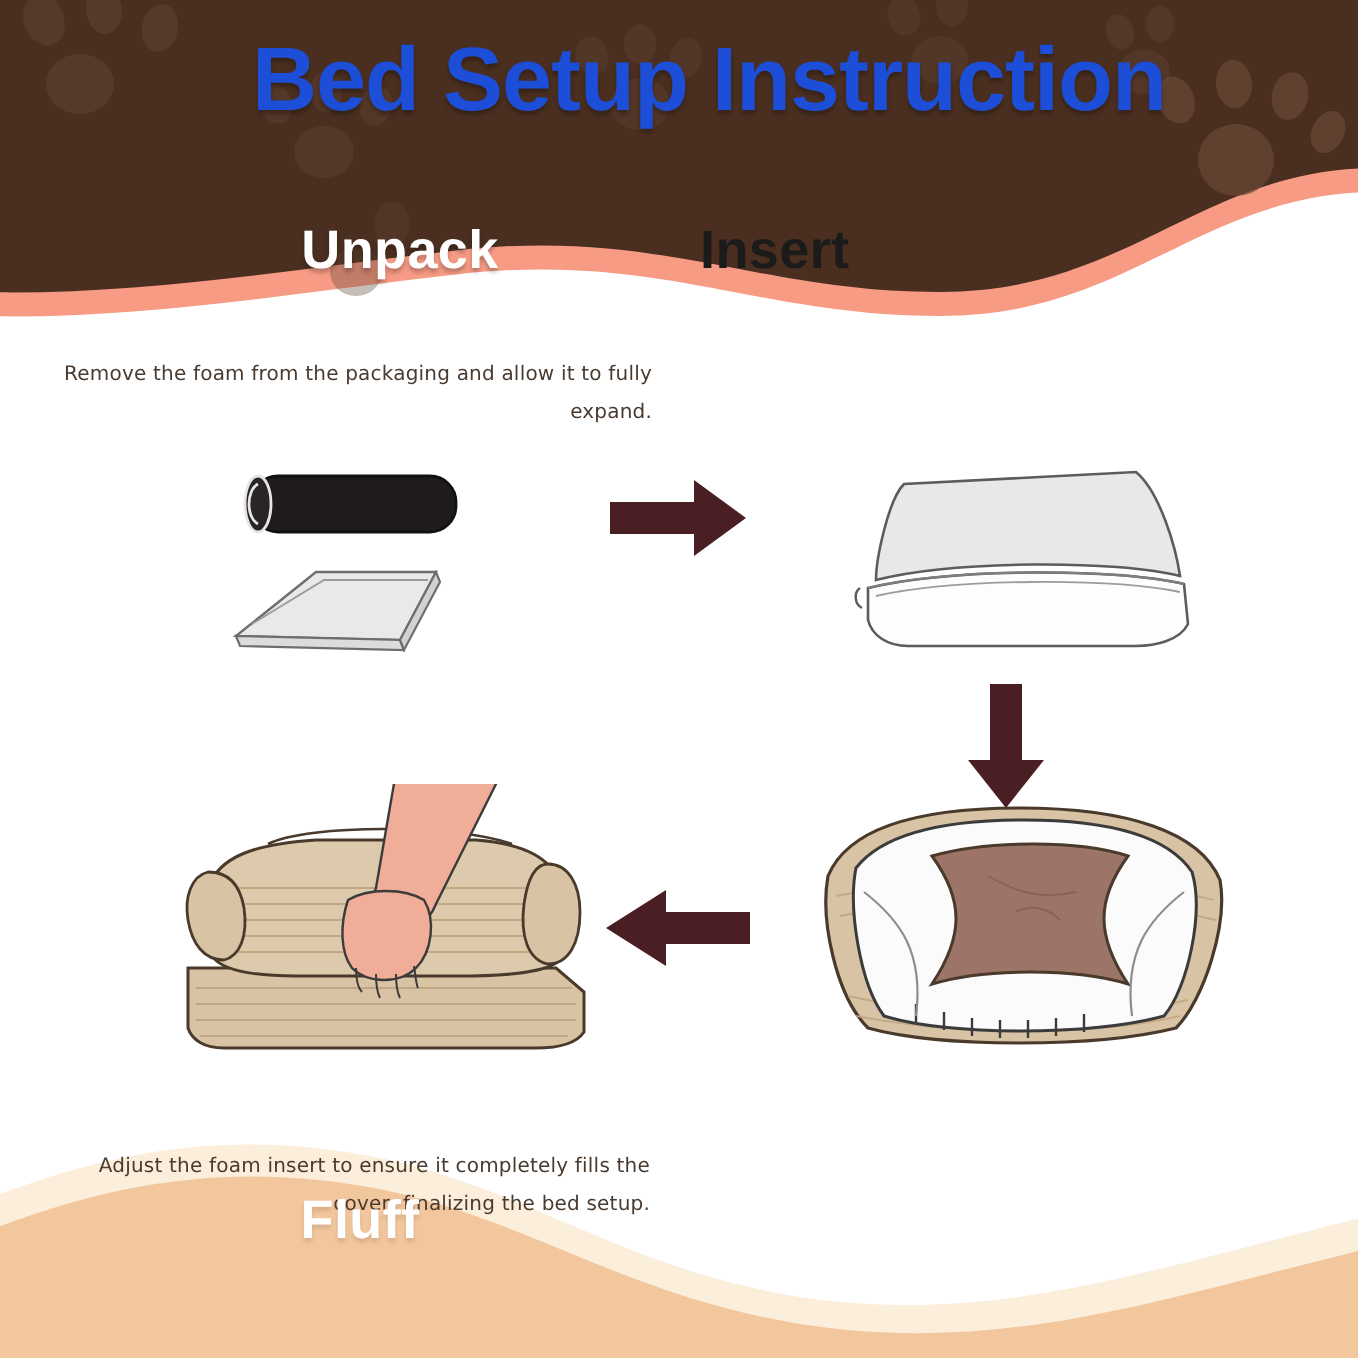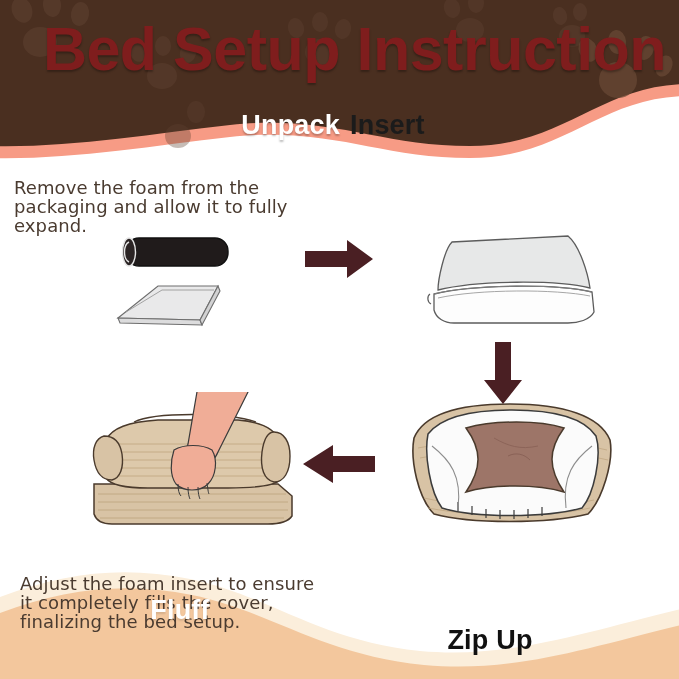--- a/index.html
+++ b/index.html
@@ -20,39 +20,39 @@
     position:absolute; left:0; top:0;
     width:679px; height:175px;
     overflow:hidden;
   }
   .header-svg { position:absolute; left:0; top:0; }
 
   .title {
     position:absolute;
     left:0; top:14px; width:679px;
     text-align:center;
-    font-size:61px;
+    font-size:45px;
     font-weight:bold;
     letter-spacing:-0.5px;
-    color:#7f1d1d;
+    color:#1d4ed8;
     text-shadow:0 2px 2px rgba(0,0,0,0.28);
     z-index:6;
     padding-left:30px;
   }
 
   .step-label {
     position:absolute;
     font-size:27px;
     font-weight:bold;
     letter-spacing:0.2px;
     z-index:6;
   }
   .label-unpack {
     left:60px; top:110px; width:280px;
-    text-align:right;
+    text-align:center;
     color:#ffffff;
     text-shadow:0 2px 2px rgba(0,0,0,0.25);
   }
   .label-insert {
     left:350px; top:110px; width:280px;
     color:#1b1b1b;
   }
 
   
   .footer-wrap {
@@ -73,23 +73,23 @@
     position:absolute;
     left:350px; top:625px; width:280px;
     text-align:center;
     color:#111111;
     z-index:6;
   }
 
   
   .caption {
     position:absolute;
-    text-align:left;
+    text-align:right;
     font-family:"DejaVu Sans", sans-serif;
-    font-size:18px;
+    font-size:10px;
     line-height:19px;
     color:#4a3b30;
     letter-spacing:0.1px;
     z-index:4;
   }
   .cap-unpack { left:14px;  top:178px; width:312px; }
   .cap-insert { left:352px; top:178px; width:312px; }
   .cap-fluff  { left:20px;  top:538px; width:305px;margin-top:36px; }
   .cap-zipup  { left:352px; top:538px; width:305px; }
 
@@ -322,15 +322,14 @@
 
       <path d="M-10,42 C60,14 120,6 190,20 C268,36 320,82 420,92
                C510,100 580,74 689,48 V130 H-10 Z" fill="#fbeedb"></path>
 
       <path d="M-10,58 C60,30 122,22 192,36 C270,52 322,96 424,106
                C514,114 582,90 689,64 V130 H-10 Z" fill="#f3c79d"></path>
     </svg>
   </div>
 
   <div class="step-label label-fluff">Fluff</div>
-  <div class="step-label label-zipup">Zip Up</div>
 
 </div>
 
 </body></html>

